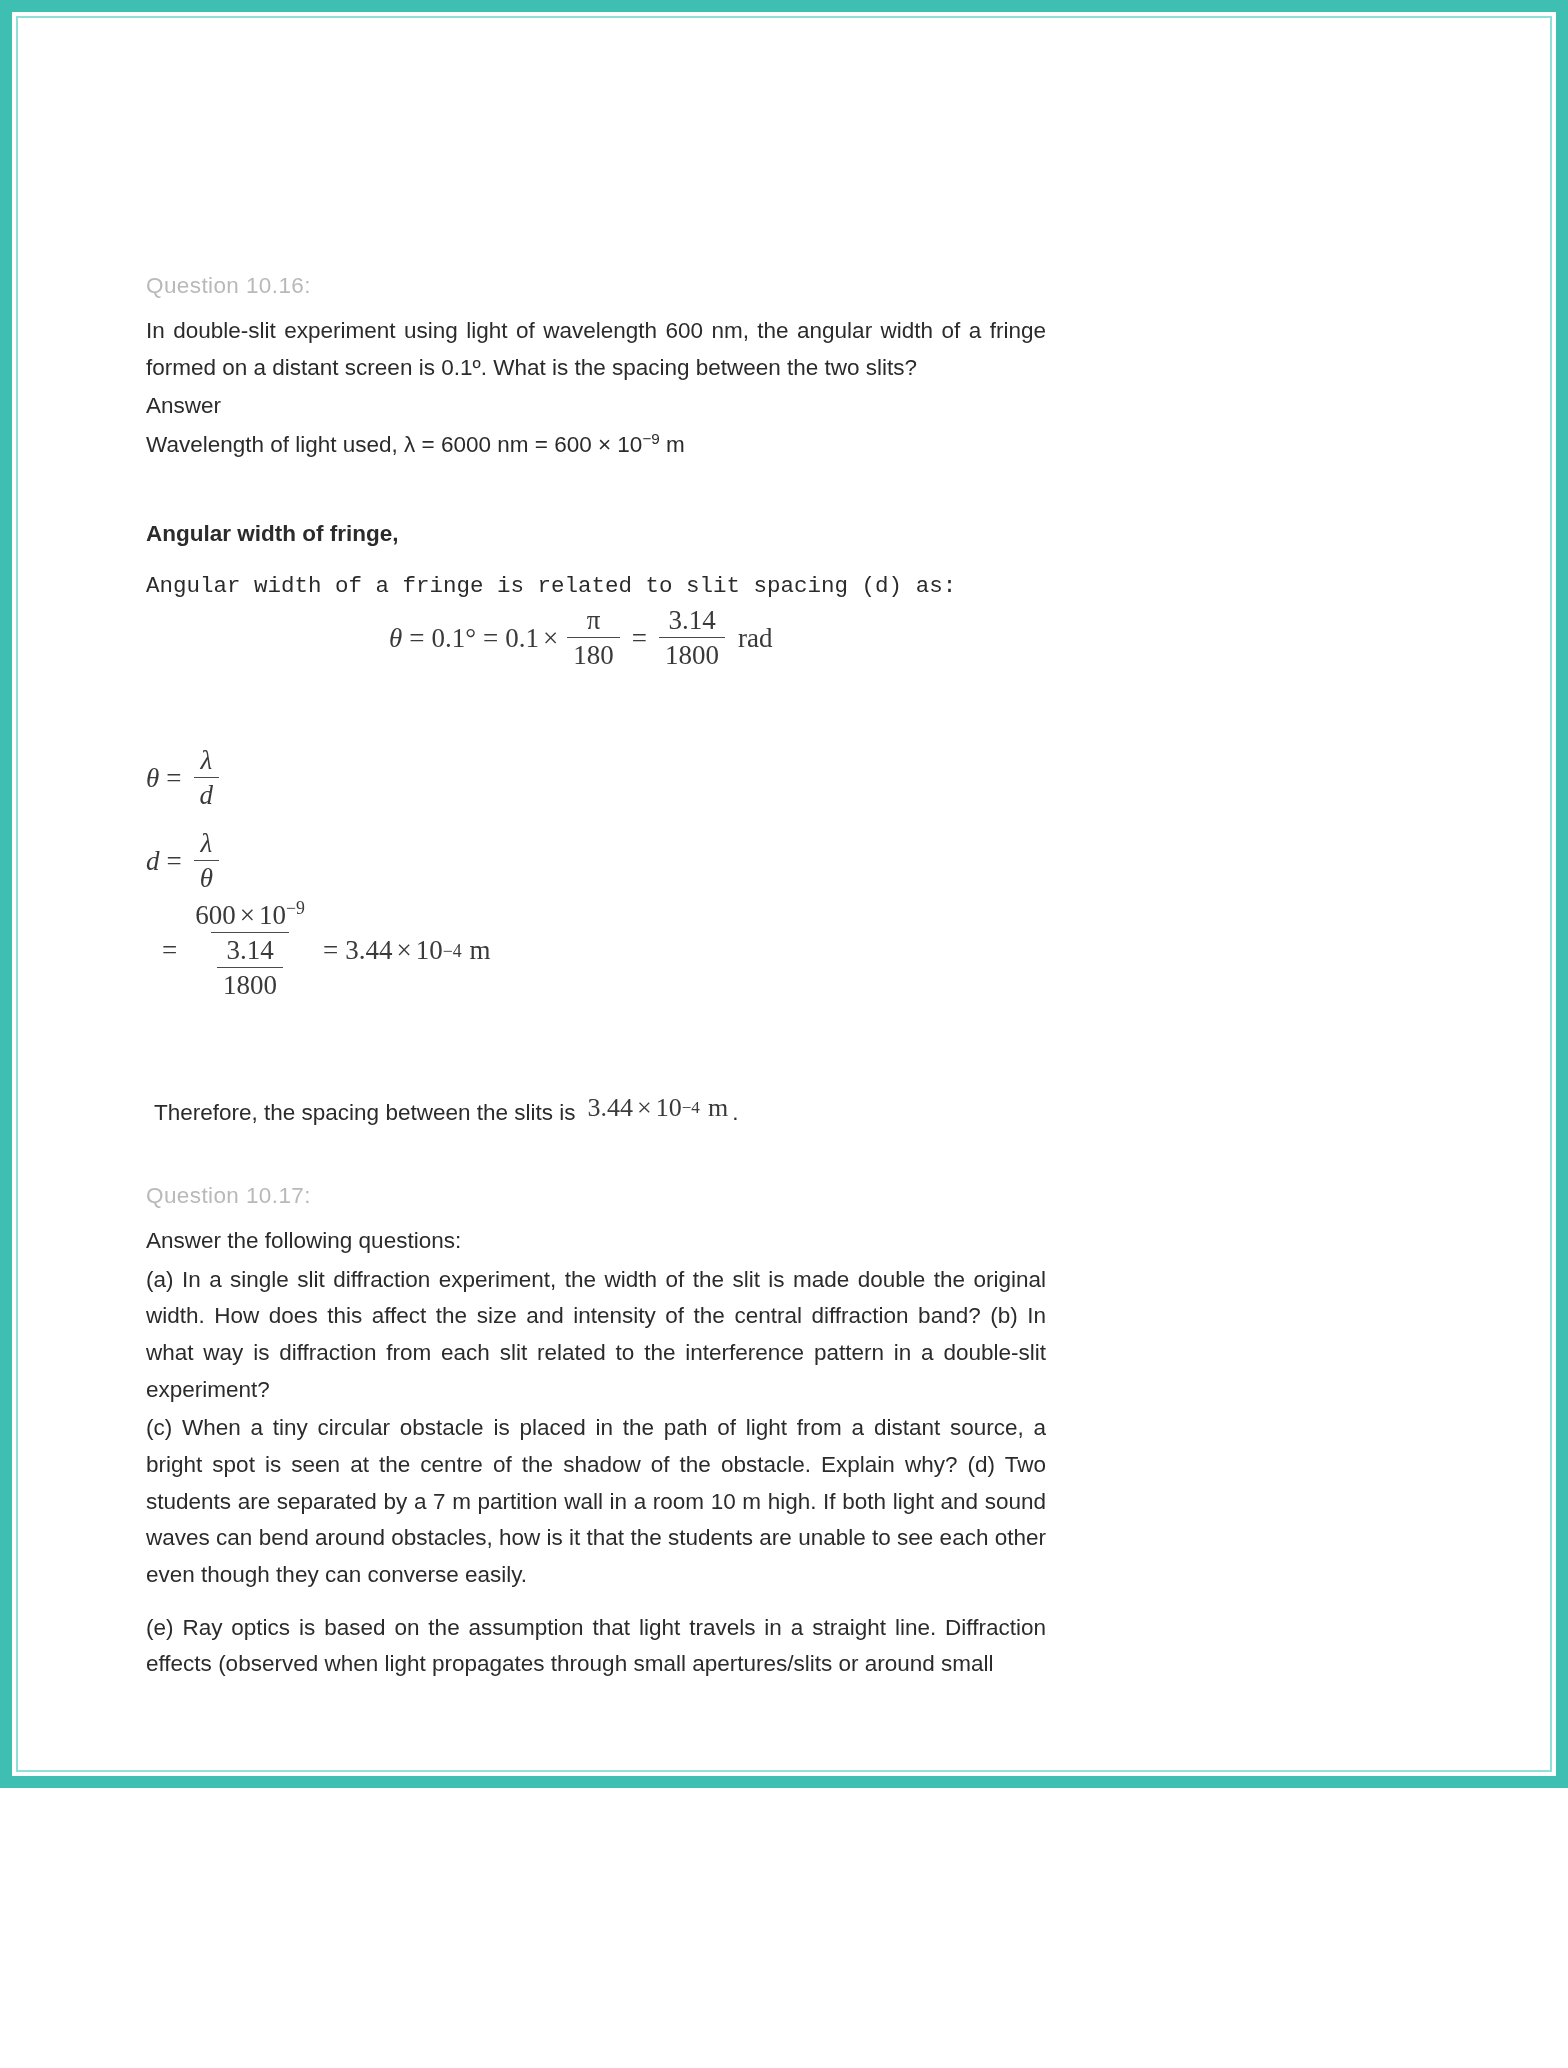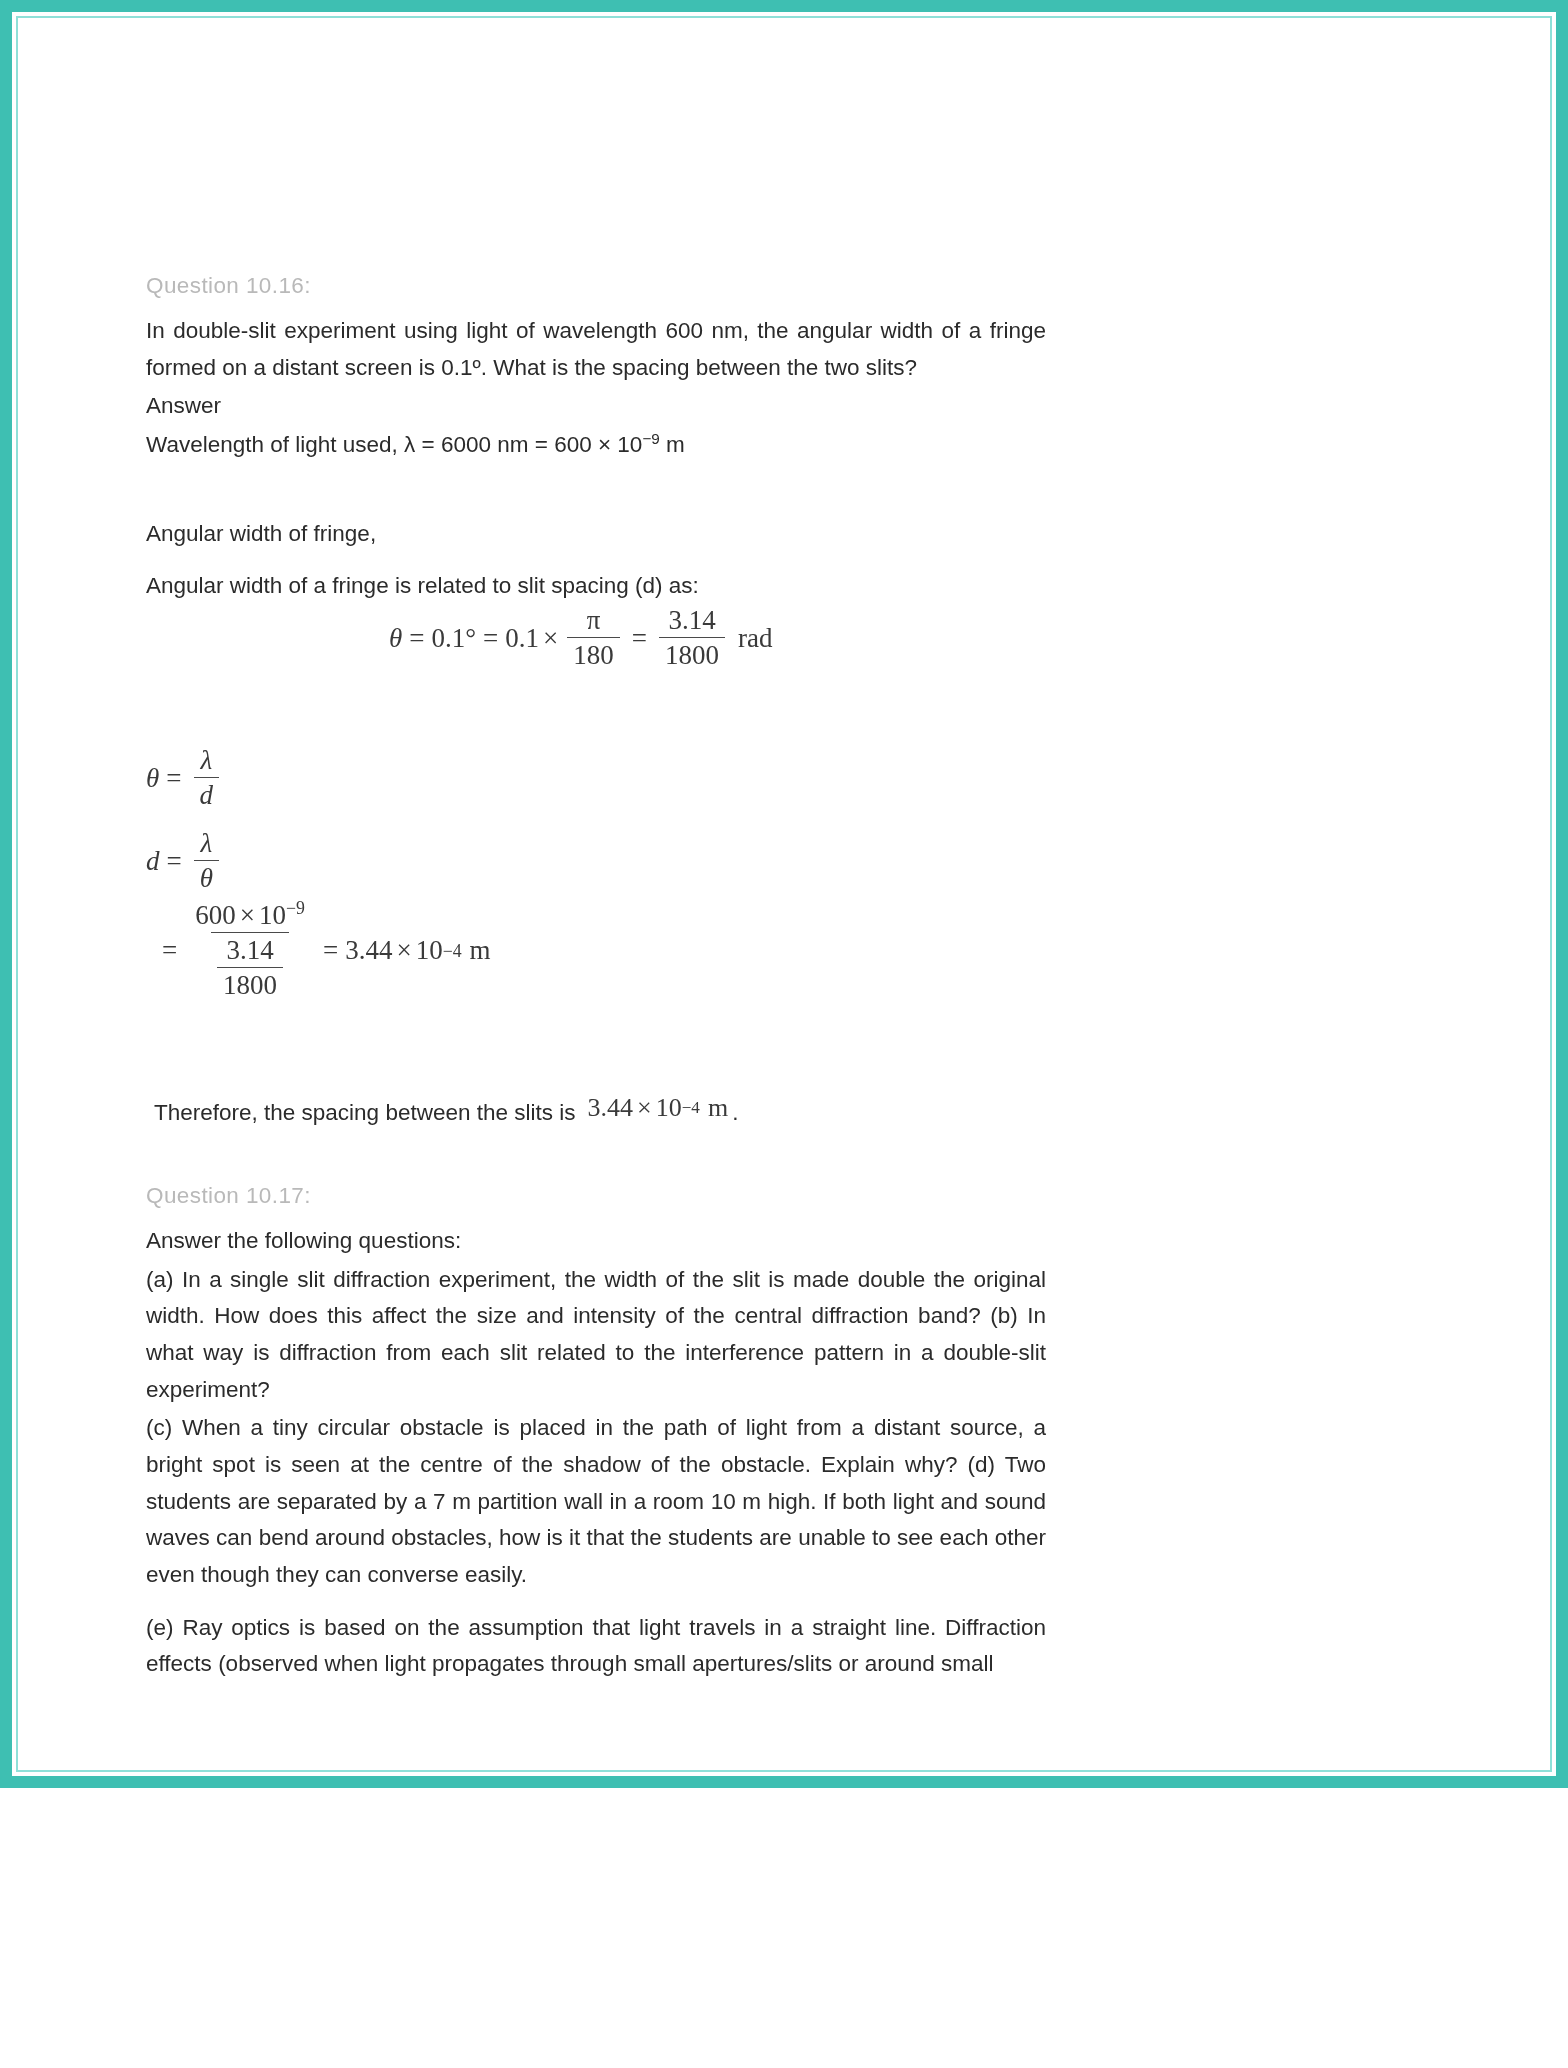--- a/index.html
+++ b/index.html
@@ -133,23 +133,23 @@
   <div class="content">
 
     <div class="qhead">Question 10.16:</div>
 
     <p class="ptext block">In double-slit experiment using light of wavelength 600 nm, the angular width of a fringe formed on a distant screen is 0.1º. What is the spacing between the two slits?</p>
 
     <p class="ptext nojust block">Answer</p>
 
     <p class="ptext nojust block"><span>Wavelength of light used, λ = 6000 nm = 600 × 10</span><sup class="exp">−9</sup><span> m</span></p>
 
-    <p class="ptext nojust block" style="margin-top:52px;">Angular width of fringe,</p>
-
-    <p class="ptext nojust block" style="margin-top:16px;">Angular width of a fringe is related to slit spacing (d) as:</p>
+    <p class="ptext nojust block" style="margin-top:52px;font-weight:bold;">Angular width of fringe,</p>
+
+    <p class="ptext nojust block" style="margin-top:16px;font-family:Liberation Mono, monospace;">Angular width of a fringe is related to slit spacing (d) as:</p>
   </div>
 
   <div class="eq-abs eq1">
     <span class="math">
       <span class="it">θ</span>
       <span class="op">=</span>
       <span>0.1°</span>
       <span class="op">=</span>
       <span>0.1</span>
       <span class="times">×</span>

